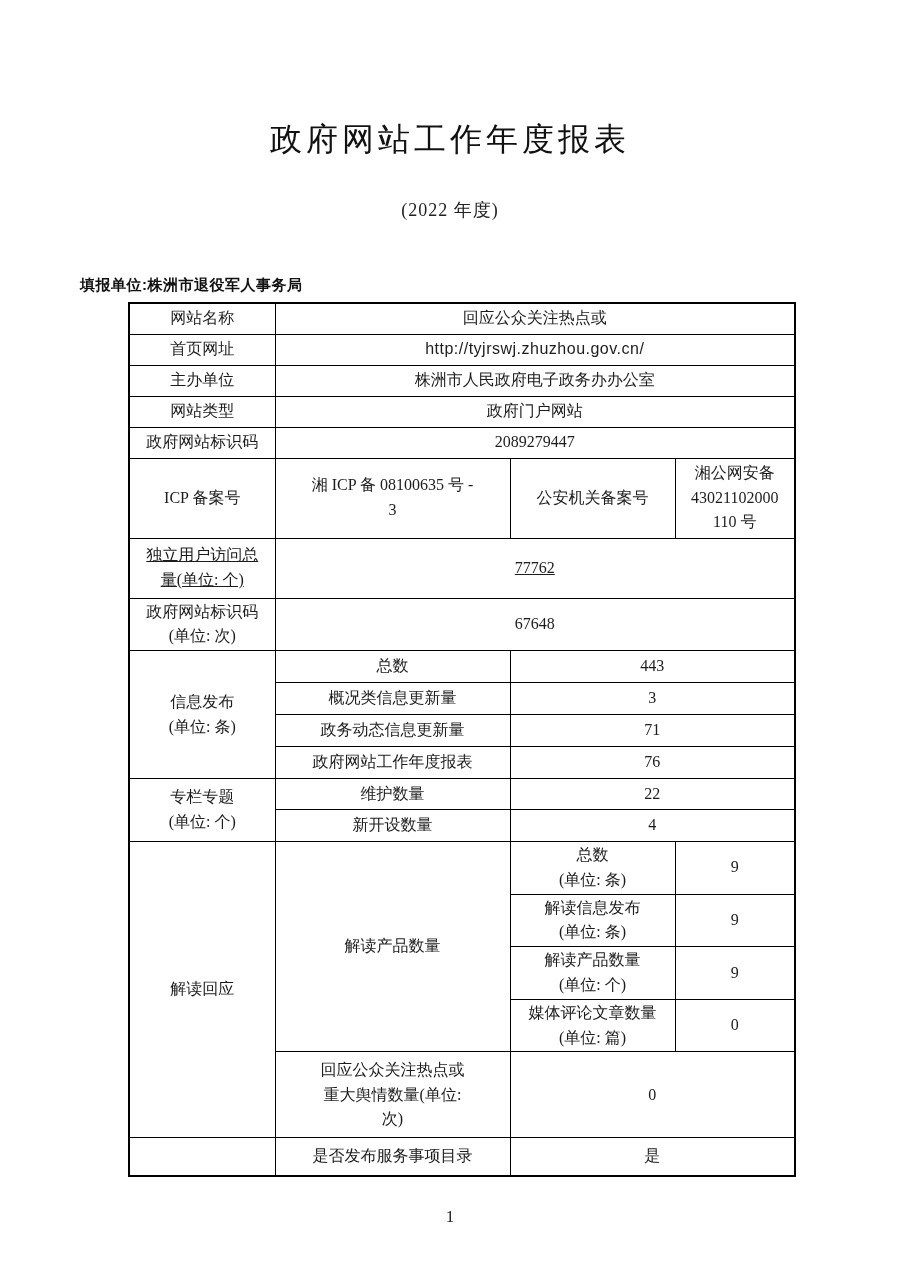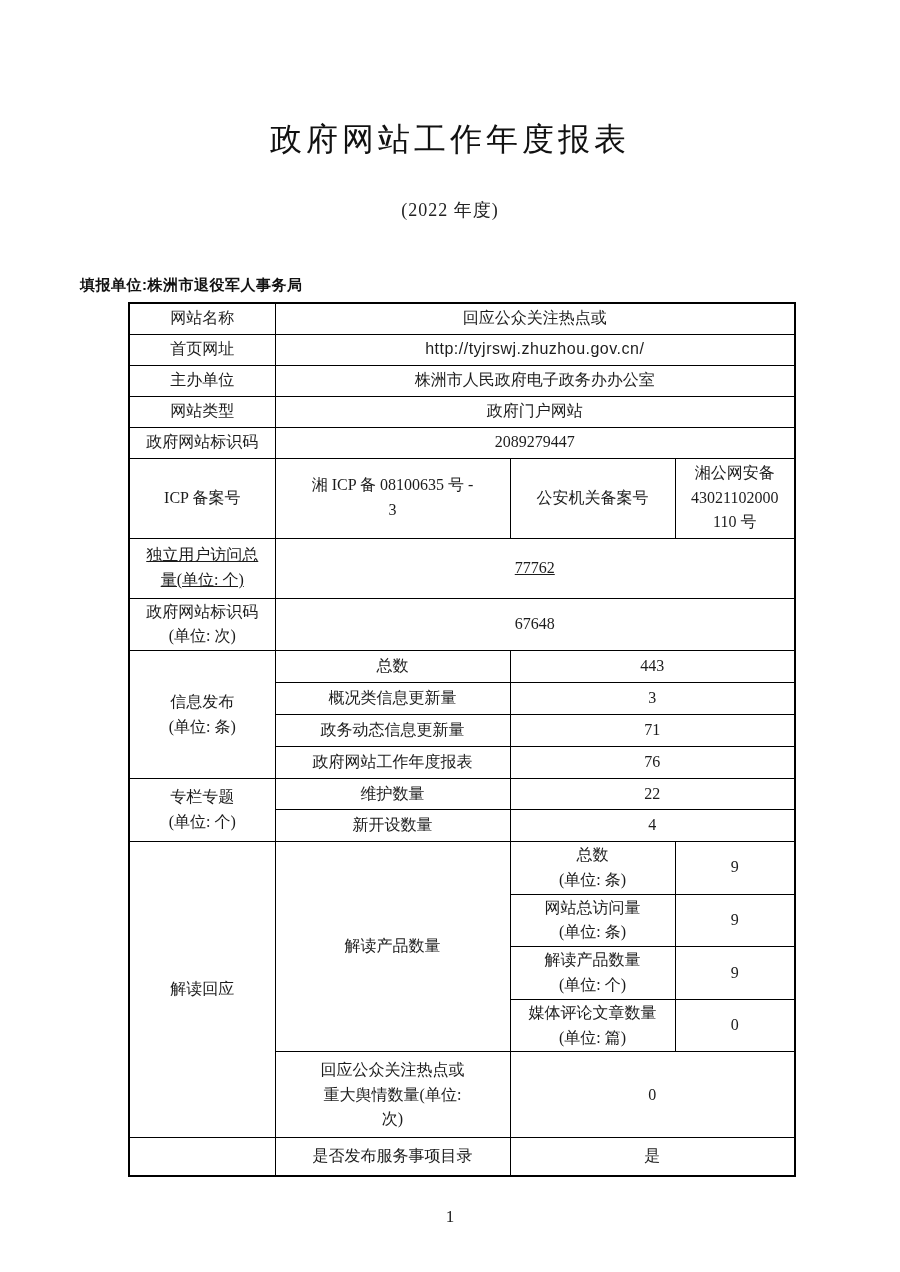--- a/index.html
+++ b/index.html
@@ -165,21 +165,21 @@
       </tr>
 
       <tr class="r49">
         <td rowspan="5">解读回应</td>
         <td rowspan="4">解读产品数量</td>
         <td>总数
 (单位: 条)</td>
         <td>9</td>
       </tr>
       <tr class="r49">
-        <td>网站总访问量
+        <td>解读信息发布
 (单位: 条)</td>
         <td>9</td>
       </tr>
       <tr class="r49">
         <td>解读产品数量
 (单位: 个)</td>
         <td>9</td>
       </tr>
       <tr class="r49">
         <td>媒体评论文章数量

